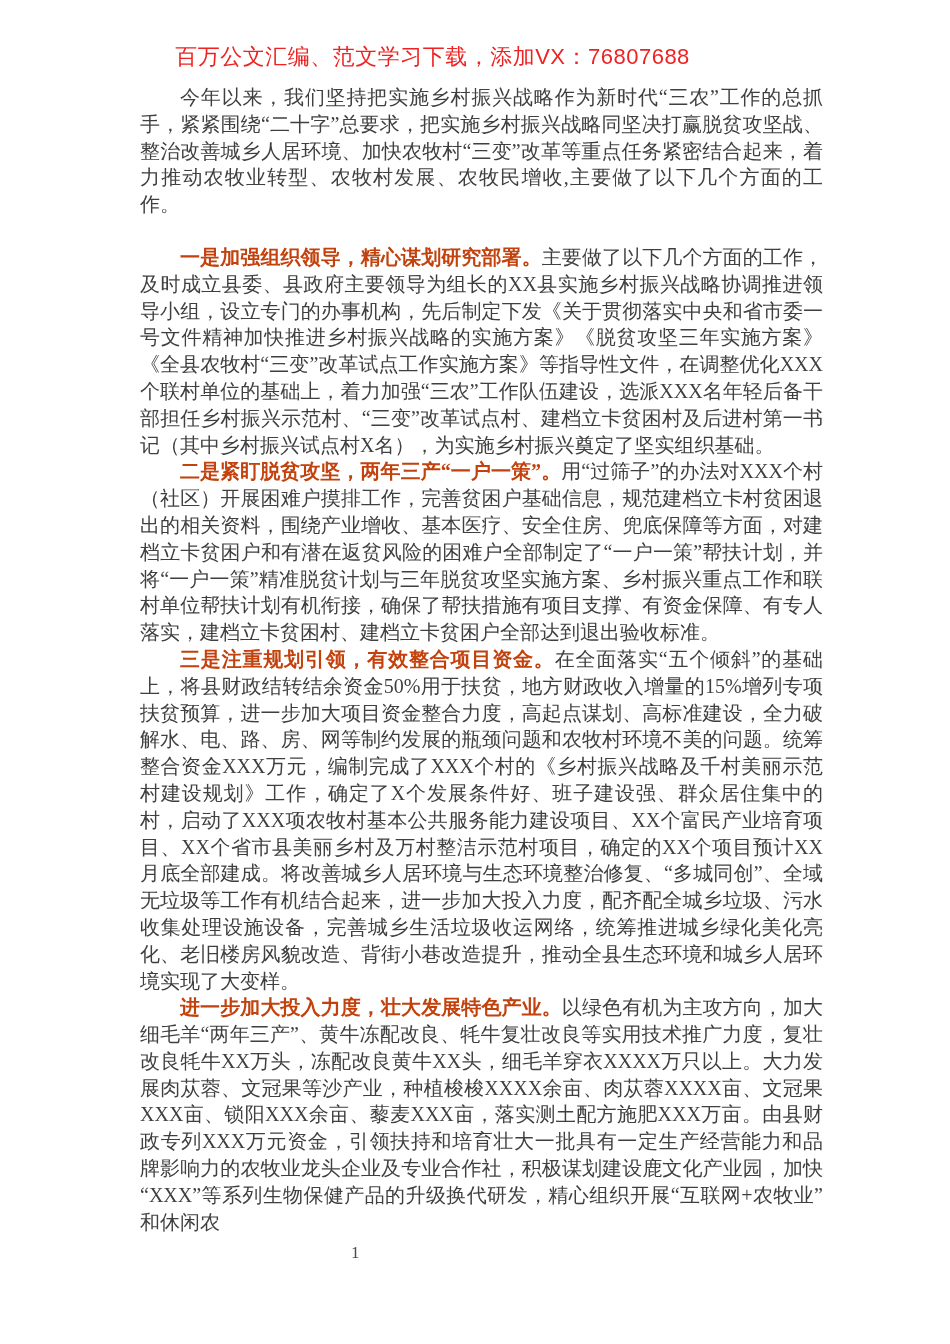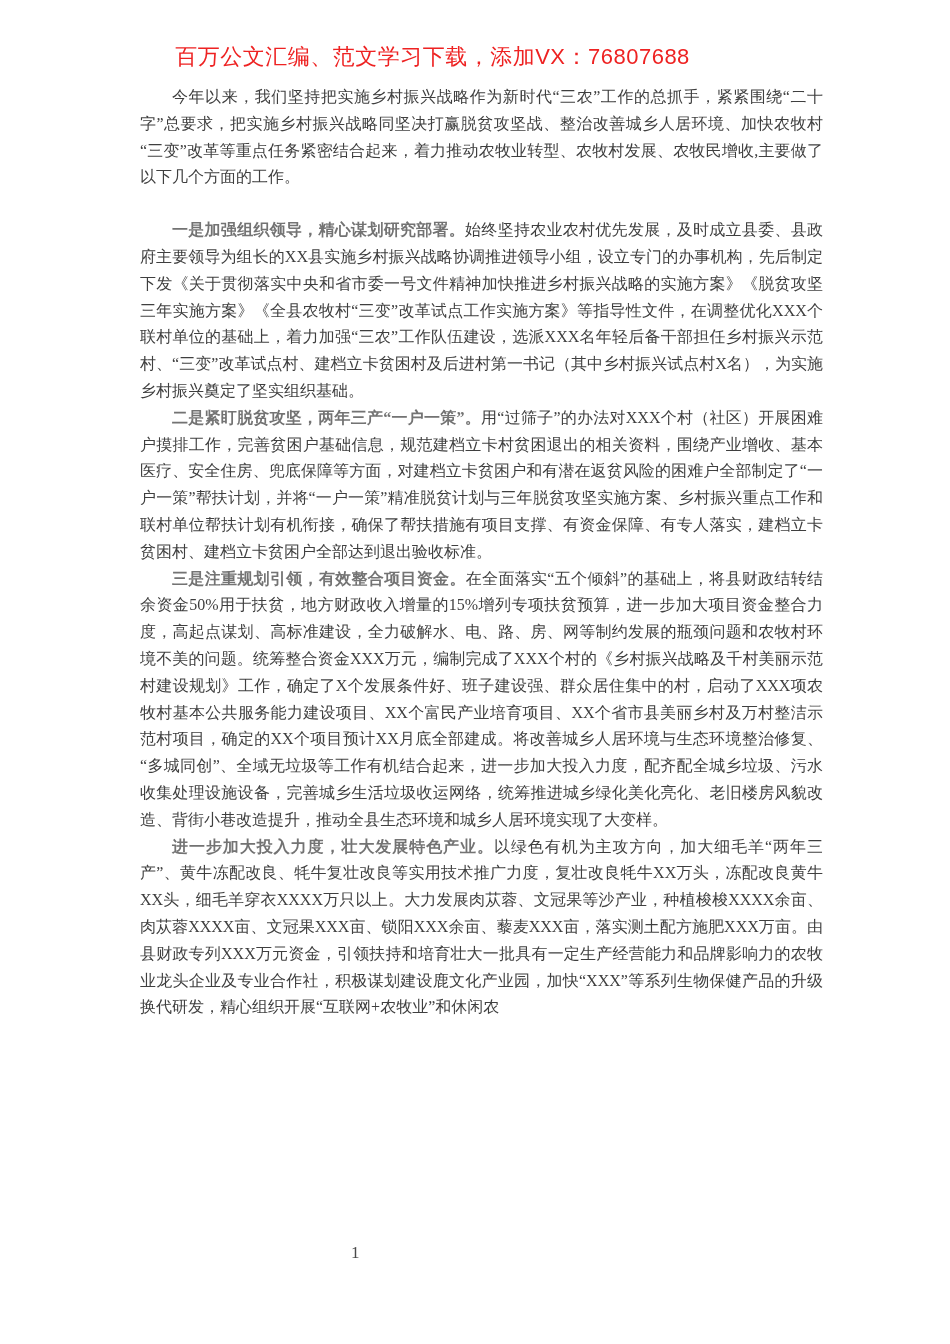--- a/index.html
+++ b/index.html
@@ -25,37 +25,37 @@
     font-family: "Liberation Sans", "DejaVu Sans", sans-serif;
     font-size: 22px;
     letter-spacing: 0.5px;
     white-space: nowrap;
   }
   .content {
     position: absolute;
     left: 140px;
     top: 84px;
     width: 683px;
-    font-size: 16px;
+    font-size: 20px;
     line-height: 26.8px;
     color: #3f3f3f;
     text-align: justify;
     text-justify: inter-ideograph;
   }
   .content p {
     margin: 0;
     padding: 0;
     text-indent: 2em;
   }
   .content p.intro {
     margin-bottom: 26px;
   }
   .lead {
     font-weight: bold;
-    color: #737373;
+    color: #c2410c;
   }
   .footer-pagenum {
     position: absolute;
     top: 1243px;
     left: 351px;
     font-size: 17px;
     color: #4a4a4a;
     font-family: "Liberation Serif", "DejaVu Serif", serif;
   }
 </style>
@@ -63,21 +63,21 @@
 <body>
 
 <div class="page">
 
   <div class="notice">百万公文汇编、范文学习下载，添加VX：76807688</div>
 
   <div class="content">
 
     <p class="intro"><span class="lead"></span><span>今年以来，我们坚持把实施乡村振兴战略作为新时代“三农”工作的总抓手，紧紧围绕“二十字”总要求，把实施乡村振兴战略同坚决打赢脱贫攻坚战、整治改善城乡人居环境、加快农牧村“三变”改革等重点任务紧密结合起来，着力推动农牧业转型、农牧村发展、农牧民增收,主要做了以下几个方面的工作。</span></p>
 
-    <p><span class="lead">一是加强组织领导，精心谋划研究部署。</span><span>始终坚持农业农村优先发展，及时成立县委、县政府主要领导为组长的XX县实施乡村振兴战略协调推进领导小组，设立专门的办事机构，先后制定下发《关于贯彻落实中央和省市委一号文件精神加快推进乡村振兴战略的实施方案》《脱贫攻坚三年实施方案》《全县农牧村“三变”改革试点工作实施方案》等指导性文件，在调整优化XXX个联村单位的基础上，着力加强“三农”工作队伍建设，选派XXX名年轻后备干部担任乡村振兴示范村、“三变”改革试点村、建档立卡贫困村及后进村第一书记（其中乡村振兴试点村X名），为实施乡村振兴奠定了坚实组织基础。</span></p>
+    <p><span class="lead">一是加强组织领导，精心谋划研究部署。</span><span>主要做了以下几个方面的工作，及时成立县委、县政府主要领导为组长的XX县实施乡村振兴战略协调推进领导小组，设立专门的办事机构，先后制定下发《关于贯彻落实中央和省市委一号文件精神加快推进乡村振兴战略的实施方案》《脱贫攻坚三年实施方案》《全县农牧村“三变”改革试点工作实施方案》等指导性文件，在调整优化XXX个联村单位的基础上，着力加强“三农”工作队伍建设，选派XXX名年轻后备干部担任乡村振兴示范村、“三变”改革试点村、建档立卡贫困村及后进村第一书记（其中乡村振兴试点村X名），为实施乡村振兴奠定了坚实组织基础。</span></p>
 
     <p><span class="lead">二是紧盯脱贫攻坚，两年三产“一户一策”。</span><span>用“过筛子”的办法对XXX个村（社区）开展困难户摸排工作，完善贫困户基础信息，规范建档立卡村贫困退出的相关资料，围绕产业增收、基本医疗、安全住房、兜底保障等方面，对建档立卡贫困户和有潜在返贫风险的困难户全部制定了“一户一策”帮扶计划，并将“一户一策”精准脱贫计划与三年脱贫攻坚实施方案、乡村振兴重点工作和联村单位帮扶计划有机衔接，确保了帮扶措施有项目支撑、有资金保障、有专人落实，建档立卡贫困村、建档立卡贫困户全部达到退出验收标准。</span></p>
 
     <p><span class="lead">三是注重规划引领，有效整合项目资金。</span><span>在全面落实“五个倾斜”的基础上，将县财政结转结余资金50%用于扶贫，地方财政收入增量的15%增列专项扶贫预算，进一步加大项目资金整合力度，高起点谋划、高标准建设，全力破解水、电、路、房、网等制约发展的瓶颈问题和农牧村环境不美的问题。统筹整合资金XXX万元，编制完成了XXX个村的《乡村振兴战略及千村美丽示范村建设规划》工作，确定了X个发展条件好、班子建设强、群众居住集中的村，启动了XXX项农牧村基本公共服务能力建设项目、XX个富民产业培育项目、XX个省市县美丽乡村及万村整洁示范村项目，确定的XX个项目预计XX月底全部建成。将改善城乡人居环境与生态环境整治修复、“多城同创”、全域无垃圾等工作有机结合起来，进一步加大投入力度，配齐配全城乡垃圾、污水收集处理设施设备，完善城乡生活垃圾收运网络，统筹推进城乡绿化美化亮化、老旧楼房风貌改造、背街小巷改造提升，推动全县生态环境和城乡人居环境实现了大变样。</span></p>
 
     <p><span class="lead">进一步加大投入力度，壮大发展特色产业。</span><span>以绿色有机为主攻方向，加大细毛羊“两年三产”、黄牛冻配改良、牦牛复壮改良等实用技术推广力度，复壮改良牦牛XX万头，冻配改良黄牛XX头，细毛羊穿衣XXXX万只以上。大力发展肉苁蓉、文冠果等沙产业，种植梭梭XXXX余亩、肉苁蓉XXXX亩、文冠果XXX亩、锁阳XXX余亩、藜麦XXX亩，落实测土配方施肥XXX万亩。由县财政专列XXX万元资金，引领扶持和培育壮大一批具有一定生产经营能力和品牌影响力的农牧业龙头企业及专业合作社，积极谋划建设鹿文化产业园，加快“XXX”等系列生物保健产品的升级换代研发，精心组织开展“互联网+农牧业”和休闲农</span></p>
 
   </div>
 
   <div class="footer-pagenum">1</div>

